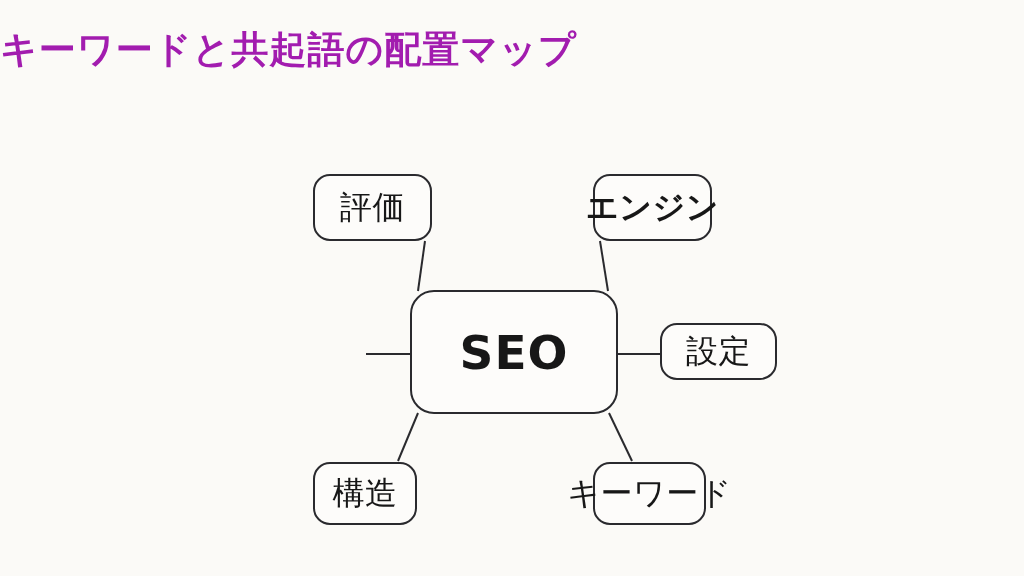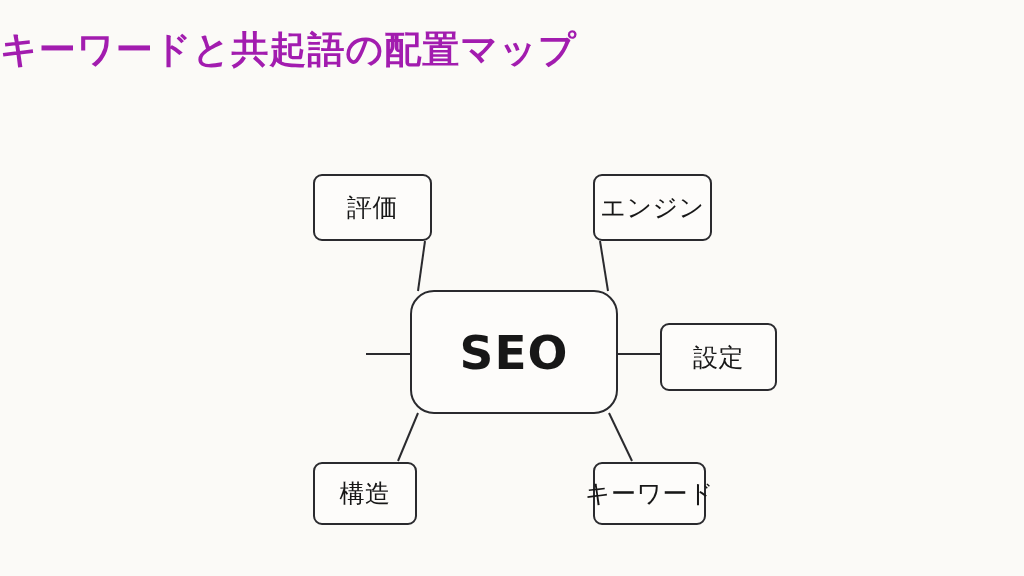--- a/index.html
+++ b/index.html
@@ -36,42 +36,42 @@
     left: 0;
     top: 0;
     width: 1024px;
     height: 576px;
   }
   .node {
     position: absolute;
     box-sizing: border-box;
     background: #fdfcfa;
     border: 2px solid #2a2a2e;
-    border-radius: 9px;
+    border-radius: 17px;
     display: flex;
     align-items: center;
     justify-content: center;
     color: #171717;
-    font-size: 25px;
+    font-size: 32px;
     font-weight: 500;
     letter-spacing: 0.5px;
     white-space: nowrap;
   }
   .node.center {
     border-radius: 24px;
     font-size: 47px;
     font-weight: bold;
     letter-spacing: 1px;
   }
   
   #node-center { left: 410px; top: 290px; width: 208px; height: 124px; }
   #node-hyouka { left: 313px; top: 174px; width: 119px; height: 67px; }
-  #node-engine { left: 593px; top: 174px; width: 119px; height: 67px; }
+  #node-engine { left: 593px; top: 174px; width: 119px; height: 67px; font-weight: bold; }
   #node-kensaku { left: 249px; top: 323px; width: 117px; height: 63px; }
-  #node-settei  { left: 660px; top: 323px; width: 117px; height: 68px; }
+  #node-settei  { left: 660px; top: 323px; width: 117px; height: 57px; }
   #node-kouzou  { left: 313px; top: 462px; width: 104px; height: 63px; }
   #node-keyword { left: 593px; top: 462px; width: 113px; height: 63px; }
 </style>
 </head>
 <body>
 
 <div id="canvas">
 
   <div id="title">キーワードと共起語の配置マップ</div>
 

